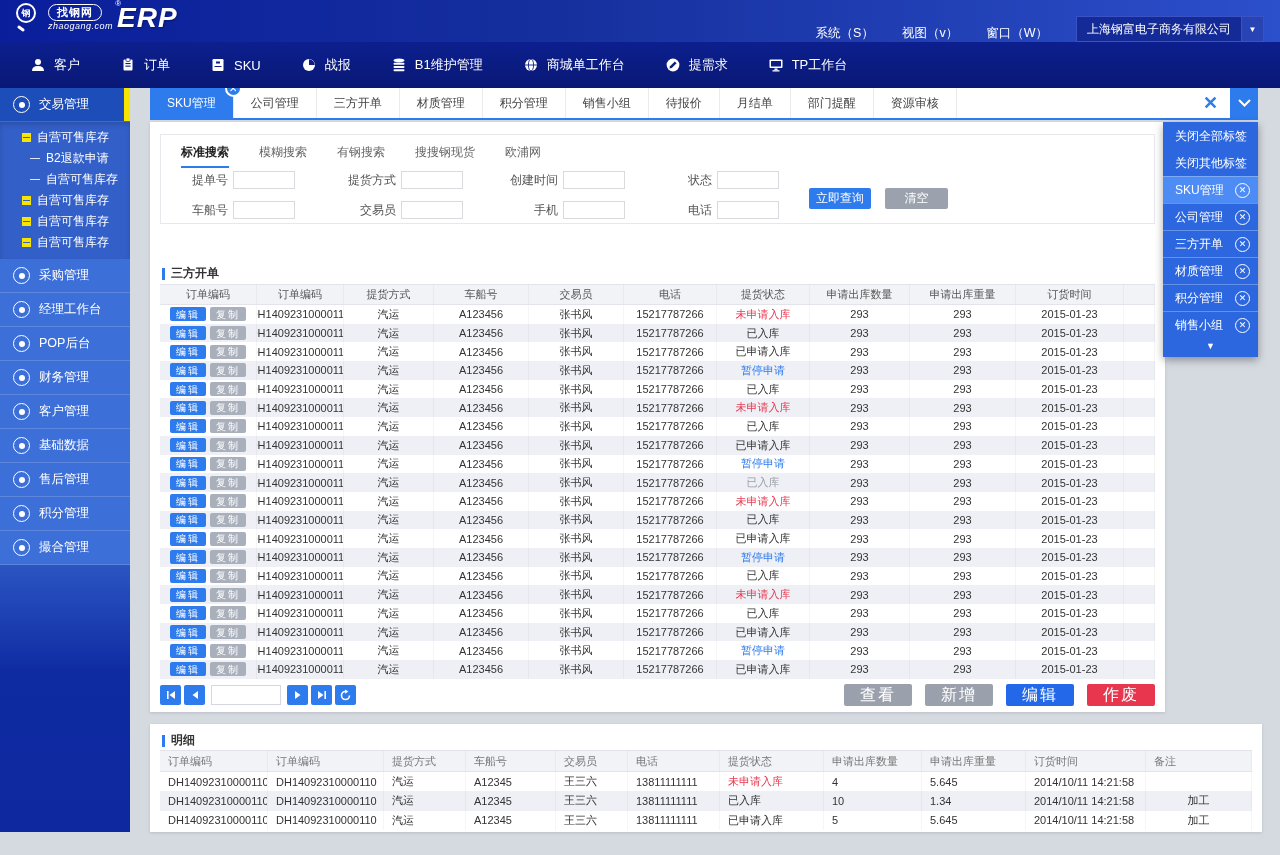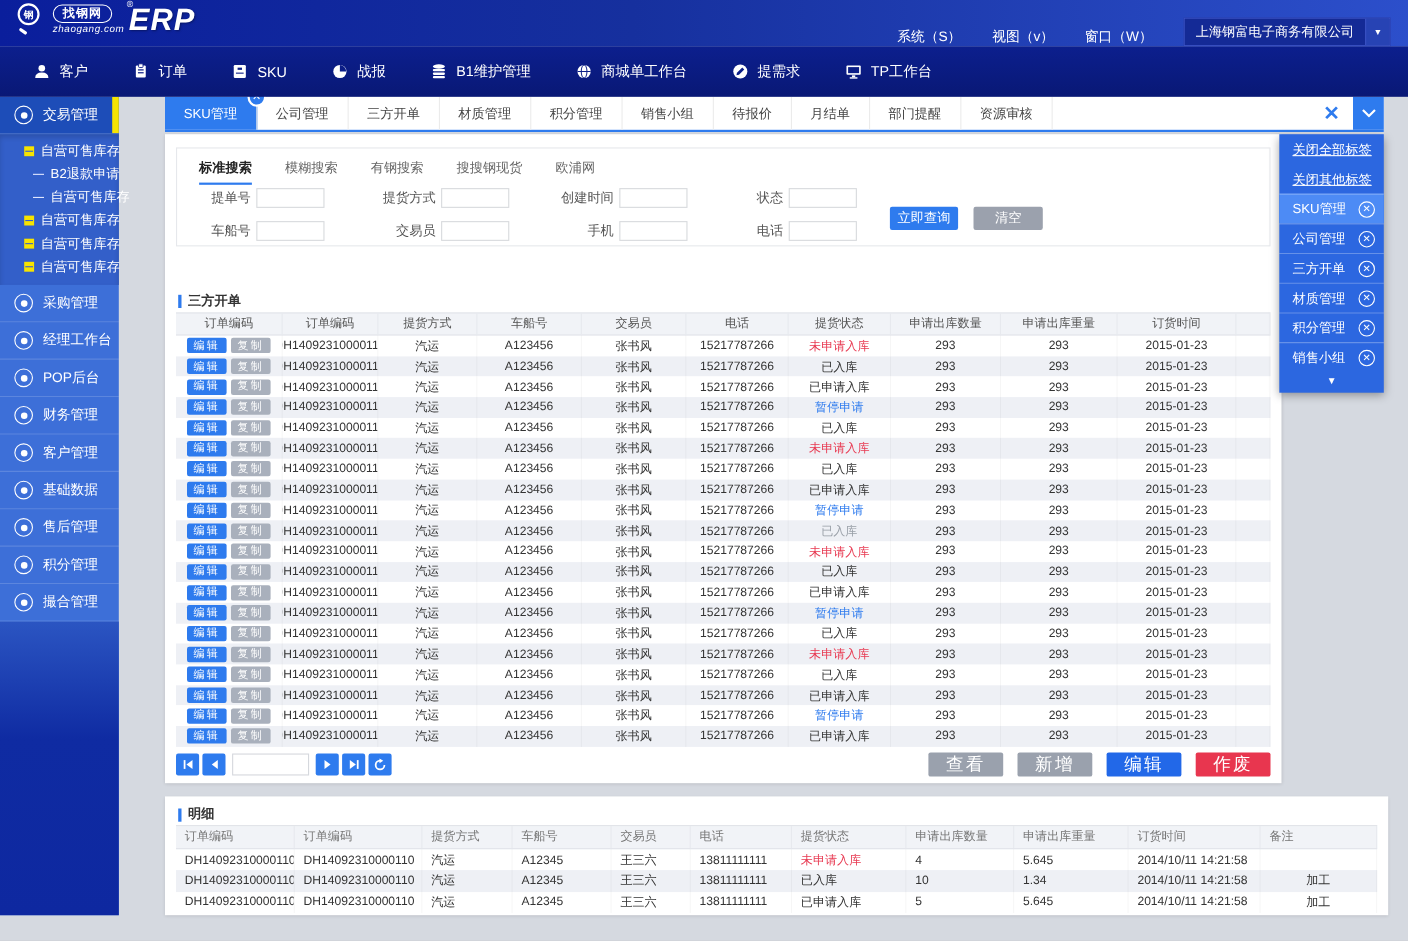--- a/index.html
+++ b/index.html
@@ -24,21 +24,21 @@
   .company-box { display:flex; align-items:center; height:26px; background:#142a96; border:1px solid #3a52c4; cursor:pointer; }
   .company-box .co-label { color:#fff; font-size:12px; padding:0 10px; white-space:nowrap; }
   .company-box .co-arrow { width:22px; height:24px; background:#2743b4; display:flex; align-items:center; justify-content:center; color:#fff; font-size:8px; border-left:1px solid #3a52c4; }
 
   
   .nav-bar { position:absolute; top:42px; left:0; right:0; height:46px; background:linear-gradient(180deg,#0c1f8e,#091875); display:flex; align-items:center; padding-left:30px; gap:40px; z-index:9; }
   .nav-item { display:flex; align-items:center; gap:8px; color:#fff; font-size:13px; cursor:pointer; white-space:nowrap; }
   .nav-item svg { display:block; }
 
   
-  .sidebar { position:absolute; top:88px; left:0; bottom:23px; width:108px; background:#3d6fd8; display:flex; flex-direction:column; z-index:5; }
+  .sidebar { position:absolute; top:88px; left:0; bottom:23px; width:130px; background:#3d6fd8; display:flex; flex-direction:column; z-index:5; }
   .side-item { position:relative; height:34px; flex:0 0 34px; display:flex; align-items:center; gap:9px; padding-left:13px; color:#fff; font-size:12.5px; border-bottom:1px solid rgba(255,255,255,0.16); cursor:pointer; }
   .side-item.active { background:#1d4db8; }
   .side-item.active::after { content:""; position:absolute; right:0; top:0; bottom:0; width:6px; background:#f7e400; }
   .side-icon { width:17px; height:17px; border:1.4px solid #fff; border-radius:50%; display:flex; align-items:center; justify-content:center; flex:0 0 17px; }
   .side-icon i { width:6px; height:6px; background:#fff; border-radius:50%; display:block; }
   .side-sub { background:#335fc9; padding:5px 0 6px; box-shadow:inset 0 3px 5px rgba(0,0,0,0.15); }
   .sub-item { height:21px; display:flex; align-items:center; color:#fff; font-size:12px; cursor:pointer; padding-left:22px; gap:6px; white-space:nowrap; }
   .sub-item.leaf { padding-left:30px; }
   .bullet-square { width:9px; height:9px; background:#f7e400; position:relative; flex:0 0 9px; }
   .bullet-square::after { content:""; position:absolute; left:1px; right:1px; top:4px; height:1px; background:#335fc9; }
@@ -49,21 +49,21 @@
   .tab-bar { position:absolute; top:88px; left:150px; right:22px; height:32px; background:#fff; border-bottom:2px solid #2e7bee; display:flex; z-index:6; }
   .tab { position:relative; padding:0 17px; line-height:30px; font-size:12px; color:#444; border-right:1px solid #ebebeb; cursor:pointer; white-space:nowrap; }
   .tab.active { background:#2e7bee; color:#fff; }
   .tab-badge { position:absolute; top:-8px; right:-9px; width:17px; height:17px; background:#2e7bee; border:2px solid #fff; border-radius:50%; color:#fff; font-size:10px; line-height:13px; text-align:center; z-index:3; }
   .tab-bar-controls { margin-left:auto; display:flex; align-items:center; }
   .tabbar-close { color:#2e7bee; font-size:18px; font-weight:bold; padding:0 12px; cursor:pointer; line-height:30px; }
   .tabbar-chevron { width:28px; height:30px; background:#2e7bee; display:flex; align-items:center; justify-content:center; cursor:pointer; }
 
   
   .tab-dropdown { position:absolute; left:1163px; top:122px; width:95px; background:#2c67e0; z-index:7; box-shadow:0 3px 8px rgba(0,0,0,0.35); padding-bottom:2px; }
-  .dd-link { color:#fff; font-size:12px; padding:6px 0 4px 12px; cursor:pointer; white-space:nowrap;text-decoration:underline; }
+  .dd-link { color:#fff; font-size:12px; padding:6px 0 4px 12px; cursor:pointer; white-space:nowrap; }
   .dd-item { height:27px; display:flex; align-items:center; justify-content:space-between; padding:0 8px 0 12px; border-top:1px solid rgba(255,255,255,0.28); color:#fff; font-size:12px; cursor:pointer; white-space:nowrap; }
   .dd-item:first-of-type { margin-top:5px; }
   .dd-item.active { background:#4d8bf5; }
   .dd-close { width:15px; height:15px; border:1px solid #fff; border-radius:50%; font-size:9px; line-height:13px; text-align:center; color:#fff; flex:0 0 15px; }
   .dd-caret { text-align:center; color:#fff; font-size:9px; padding:3px 0 4px; cursor:pointer; }
 
   
   .main-panel { position:absolute; left:150px; top:122px; width:1015px; height:590px; background:#fff; z-index:4; box-shadow:0 1px 3px rgba(0,0,0,0.12); }
 
   .search-box { position:absolute; left:10px; top:12px; right:10px; height:90px; border:1px solid #e6e8ec; background:#fff; }

